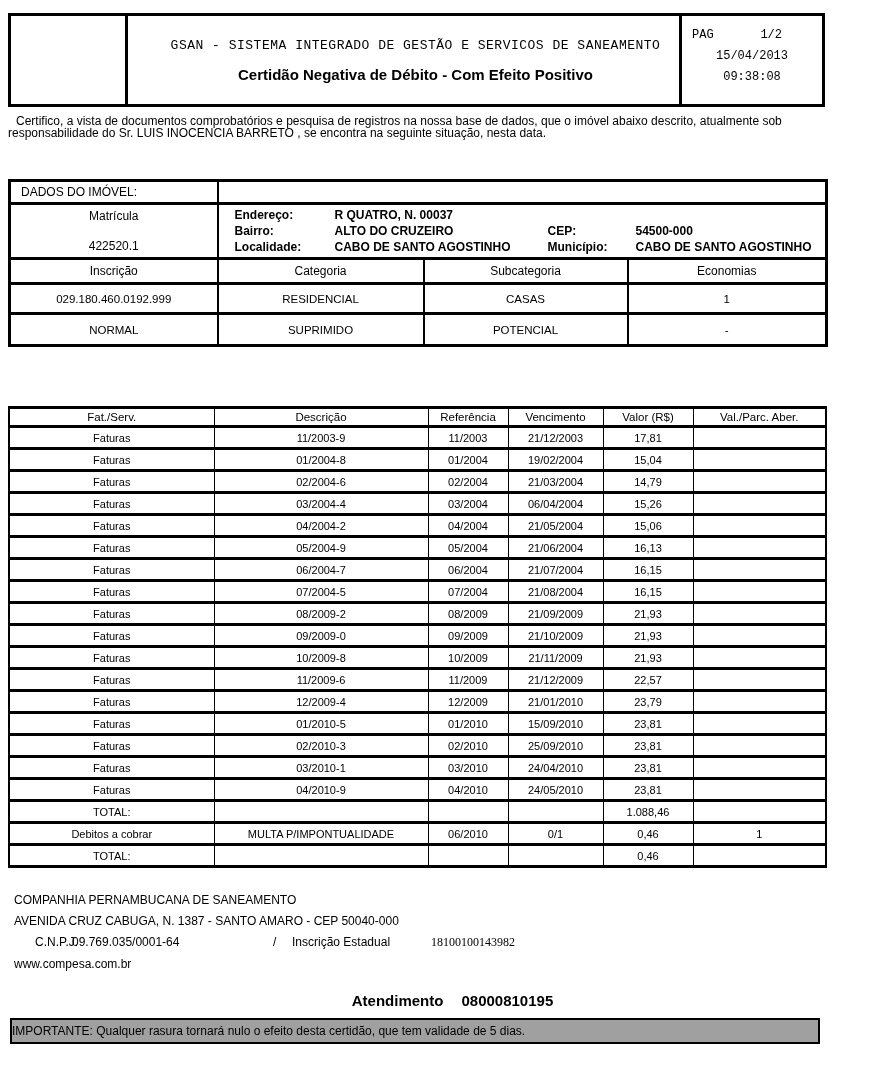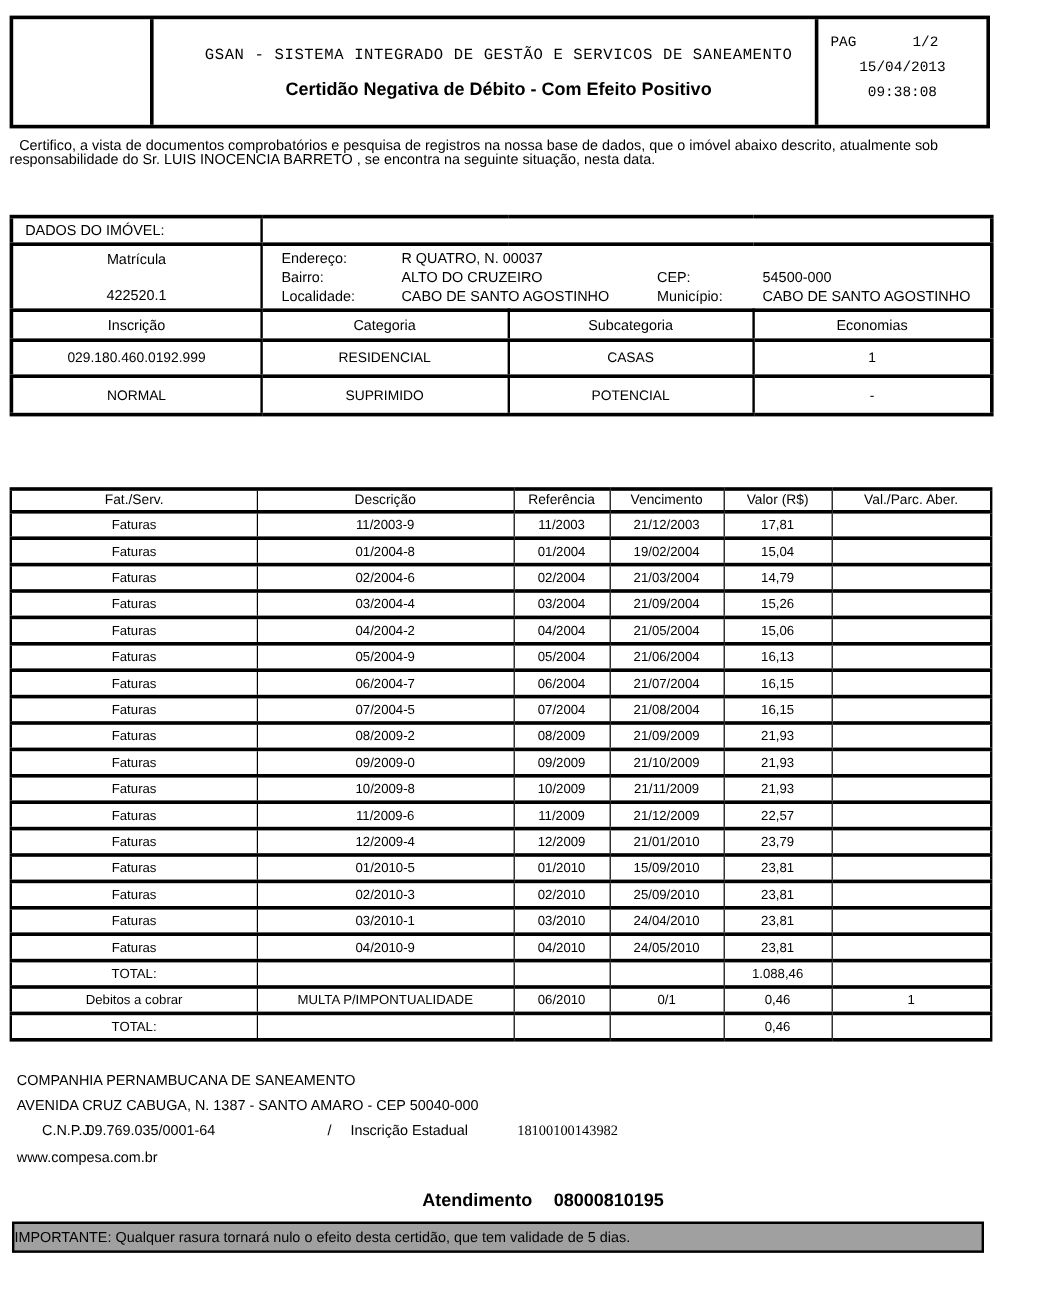--- a/index.html
+++ b/index.html
@@ -41,21 +41,21 @@
     position:absolute;left:8px;top:179px;width:817px;
     border:3px solid #000;font-size:12px;
   }
   .prop-table td{
     border:2px solid #000;border-top-width:3px;border-bottom-width:3px;
     text-align:center;vertical-align:middle;padding:0;
   }
   .prop-title-cell{text-align:left !important;padding-left:10px !important;height:20px;}
   .prop-matricula{height:52px;}
   .matricula-wrap{display:flex;flex-direction:column;justify-content:space-between;height:44px;padding:4px 0;align-items:center;}
-  .addr-cell{text-align:left !important;vertical-align:middle;}
+  .addr-cell{text-align:left !important;vertical-align:middle;font-weight:bold;}
   .addr-grid{
     display:grid;grid-template-columns:100px 213px 88px auto;
     padding-left:16px;line-height:16px;font-size:12px;text-align:left;
   }
   .prop-head{height:25px;}
   .prop-val{height:30px;font-size:11.5px;}
   .prop-head2{height:30px;}
   .prop-val2{height:32px;font-size:11.5px;}
   
   .charges-table{
@@ -213,21 +213,21 @@
         <td>02/2004-6</td>
         <td>02/2004</td>
         <td>21/03/2004</td>
         <td>14,79</td>
         <td></td>
       </tr>
       <tr>
         <td>Faturas</td>
         <td>03/2004-4</td>
         <td>03/2004</td>
-        <td>21/09/2004</td>
+        <td>06/04/2004</td>
         <td>15,26</td>
         <td></td>
       </tr>
       <tr>
         <td>Faturas</td>
         <td>04/2004-2</td>
         <td>04/2004</td>
         <td>21/05/2004</td>
         <td>15,06</td>
         <td></td>

